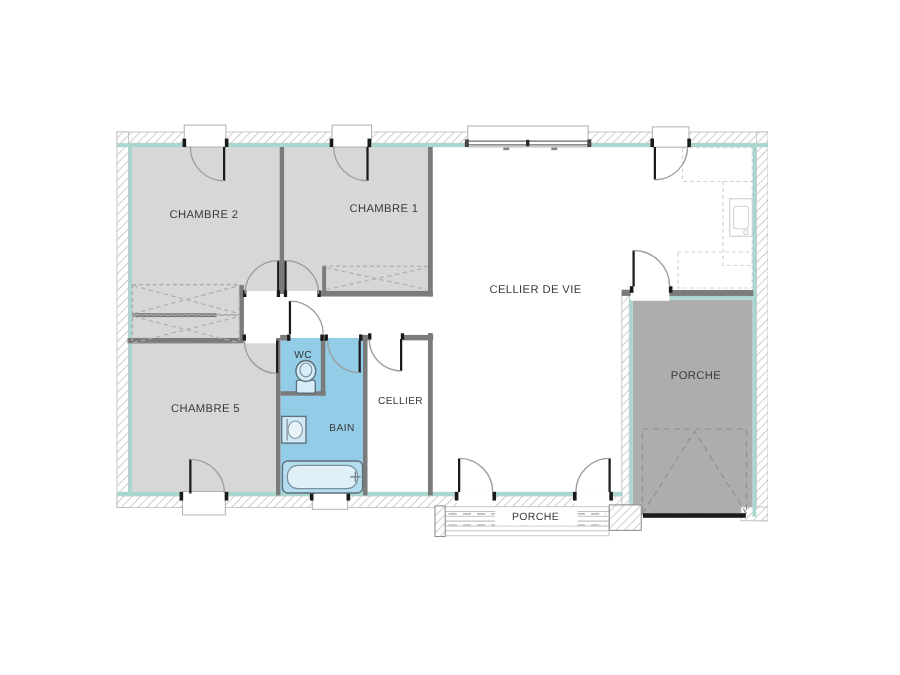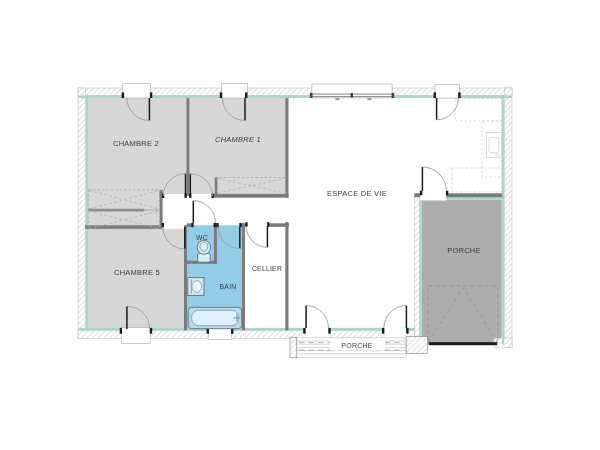--- a/index.html
+++ b/index.html
@@ -1,16 +1,16 @@
 <!DOCTYPE html>
 <html><head>
 <meta charset="utf-8">
 <style>
   html,body{margin:0;padding:0;background:#ffffff;}
-  .canvas{position:relative;width:600px;height:450px;background:#ffffff;overflow:hidden;
+  .canvas{position:relative;width:512px;height:450px;background:#ffffff;overflow:hidden;
           font-family:"Liberation Sans",sans-serif;}
   .canvas svg{position:absolute;left:0;top:0;}
   .lbl{position:absolute;transform:translate(-50%,-50%);font-size:7.5px;color:#3a3a3a;
        letter-spacing:.25px;white-space:nowrap;font-family:"Liberation Sans",sans-serif;}
   .lbl-sm{font-size:6.8px;}
   .lbl-plate{background:#ffffff;padding:0 4px;font-size:7px;}
 </style>
 </head>
 <body>
 
@@ -225,21 +225,21 @@
       <line x1="299" y1="342.6" x2="404" y2="342.6"></line>
           <line x1="299" y1="350" x2="404" y2="350"></line>
     </g>
     <rect x="330" y="339.8" width="55" height="10.6" fill="#ffffff"></rect>
     <rect x="290" y="337.3" width="6.8" height="20.4" fill="url(#hatch)" stroke="#8f8f8f" stroke-width="0.7"></rect>
     <rect x="406.2" y="336.6" width="21.3" height="17" fill="url(#hatch)" stroke="#8f8f8f" stroke-width="0.7"></rect>
   </g>
 </svg>
 
 <div class="lbl" style="left:136px;top:143px;">CHAMBRE 2</div>
-<div class="lbl" style="left:238px;top:139px;font-style:italic;">CHAMBRE 1</div>
+<div class="lbl" style="left:256px;top:139px;">CHAMBRE 1</div>
 <div class="lbl" style="left:137px;top:272px;">CHAMBRE 5</div>
 <div class="lbl lbl-sm" style="left:202px;top:237px;">WC</div>
 <div class="lbl lbl-sm" style="left:228px;top:286px;">BAIN</div>
 <div class="lbl lbl-sm" style="left:267px;top:268px;">CELLIER</div>
-<div class="lbl" style="left:357px;top:193px;">ESPACE DE VIE</div>
+<div class="lbl" style="left:357px;top:193px;">CELLIER DE VIE</div>
 <div class="lbl" style="left:464px;top:250px;">PORCHE</div>
 <div class="lbl lbl-plate" style="left:357px;top:345px;">PORCHE</div>
 </div>
 
 </body></html>

